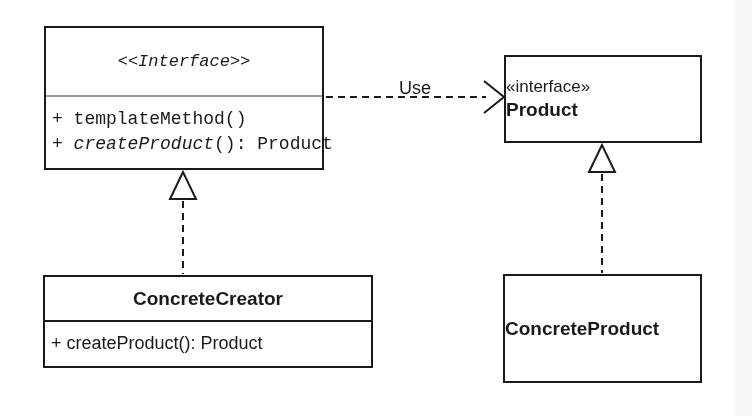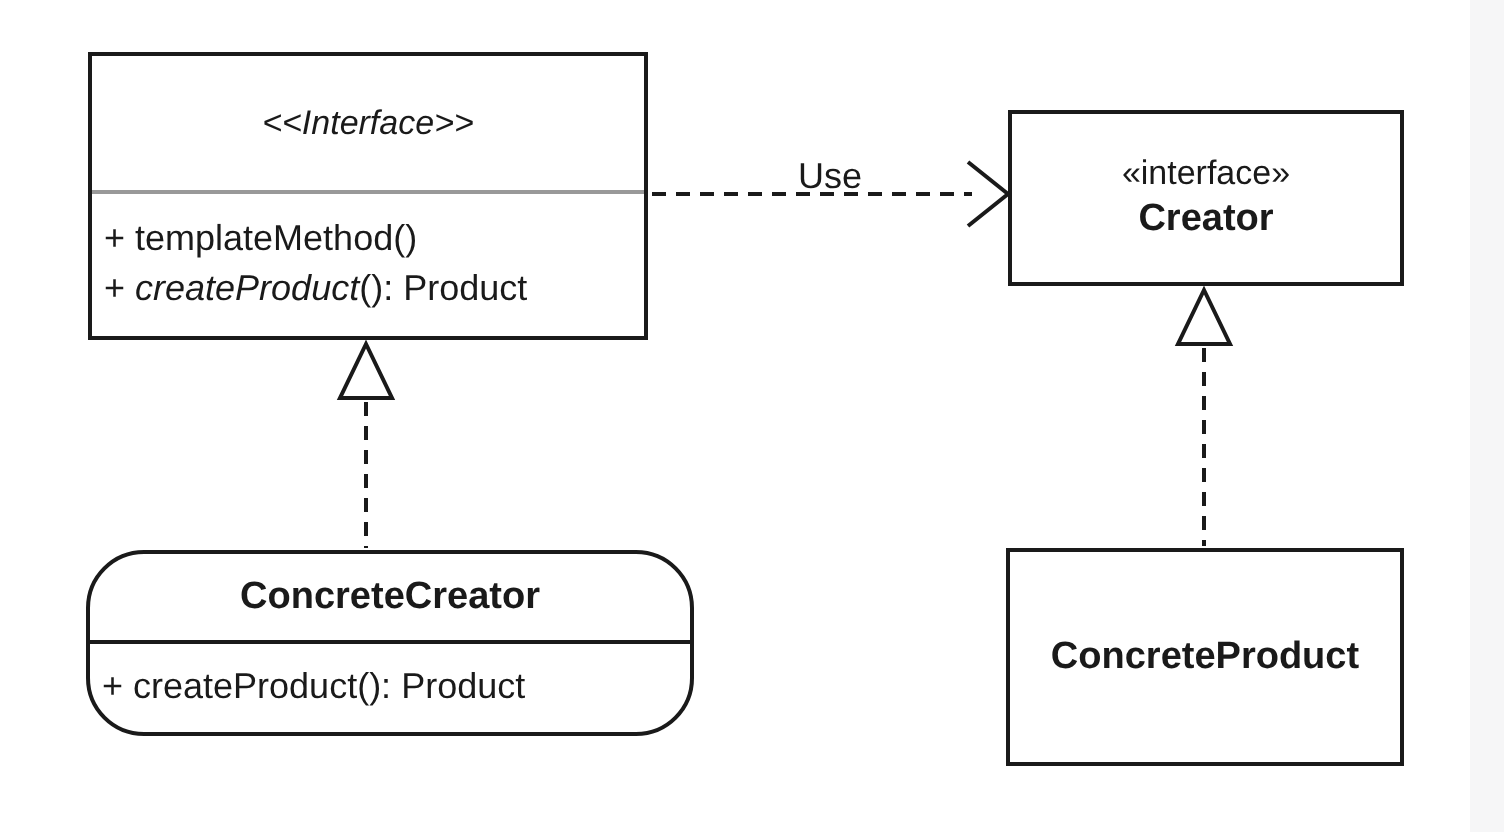--- a/index.html
+++ b/index.html
@@ -21,39 +21,38 @@
   .connectors path, .connectors polygon { stroke: #1a1a1a; }
   .connectors polygon { fill: #ffffff; }
   .box {
     position: absolute;
     background: #ffffff;
     border: 2px solid #1a1a1a;
     box-sizing: border-box;
     display: flex;
     flex-direction: column;
   }
-  .box-creator { left: 44px; top: 26px; width: 280px; height: 144px; }
+  .box-creator { left: 44px; top: 26px; width: 280px; height: 144px; font-family: Liberation Mono, monospace; }
   .box-product { left: 504px; top: 55px; width: 198px; height: 88px; }
-  .box-concrete-creator { left: 43px; top: 275px; width: 304px; height: 93px; border-radius: 29px; }
+  .box-concrete-creator { left: 43px; top: 275px; width: 330px; height: 93px; }
   .box-concrete-product { left: 503px; top: 274px; width: 199px; height: 109px; }
 
   .sec-header {
     display: flex;
     flex-direction: column;
     align-items: center;
     justify-content: center;
     gap: 1px;
   }
   .box-creator .sec-header { height: 67px; border-bottom: 2px solid #999999; }
   .box-concrete-creator .sec-header { height: 43px; border-bottom: 2px solid #1a1a1a; }
   .sec-center {
     flex: 1;
     display: flex;
     flex-direction: column;
-    align-items: center;
     justify-content: center;
     gap: 2px;
   }
   .stereotype { font-size: 17px; }
   .stereotype.italic { font-style: italic; }
   .class-name { font-size: 19px; font-weight: bold; }
   .sec-methods {
     flex: 1;
     display: flex;
     flex-direction: column;
@@ -111,21 +110,21 @@
     </div>
     <div class="sec-methods">
       <div class="method">+ templateMethod()</div>
       <div class="method"><span>+ </span><span class="it">createProduct</span><span>(): Product</span></div>
     </div>
   </div>
 
   <div class="box box-product">
     <div class="sec-center">
       <div class="stereotype">«interface»</div>
-      <div class="class-name">Creator</div>
+      <div class="class-name">Product</div>
     </div>
   </div>
 
   <div class="box box-concrete-creator">
     <div class="sec-header">
       <div class="class-name">ConcreteCreator</div>
     </div>
     <div class="sec-methods">
       <div class="method">+ createProduct(): Product</div>
     </div>

